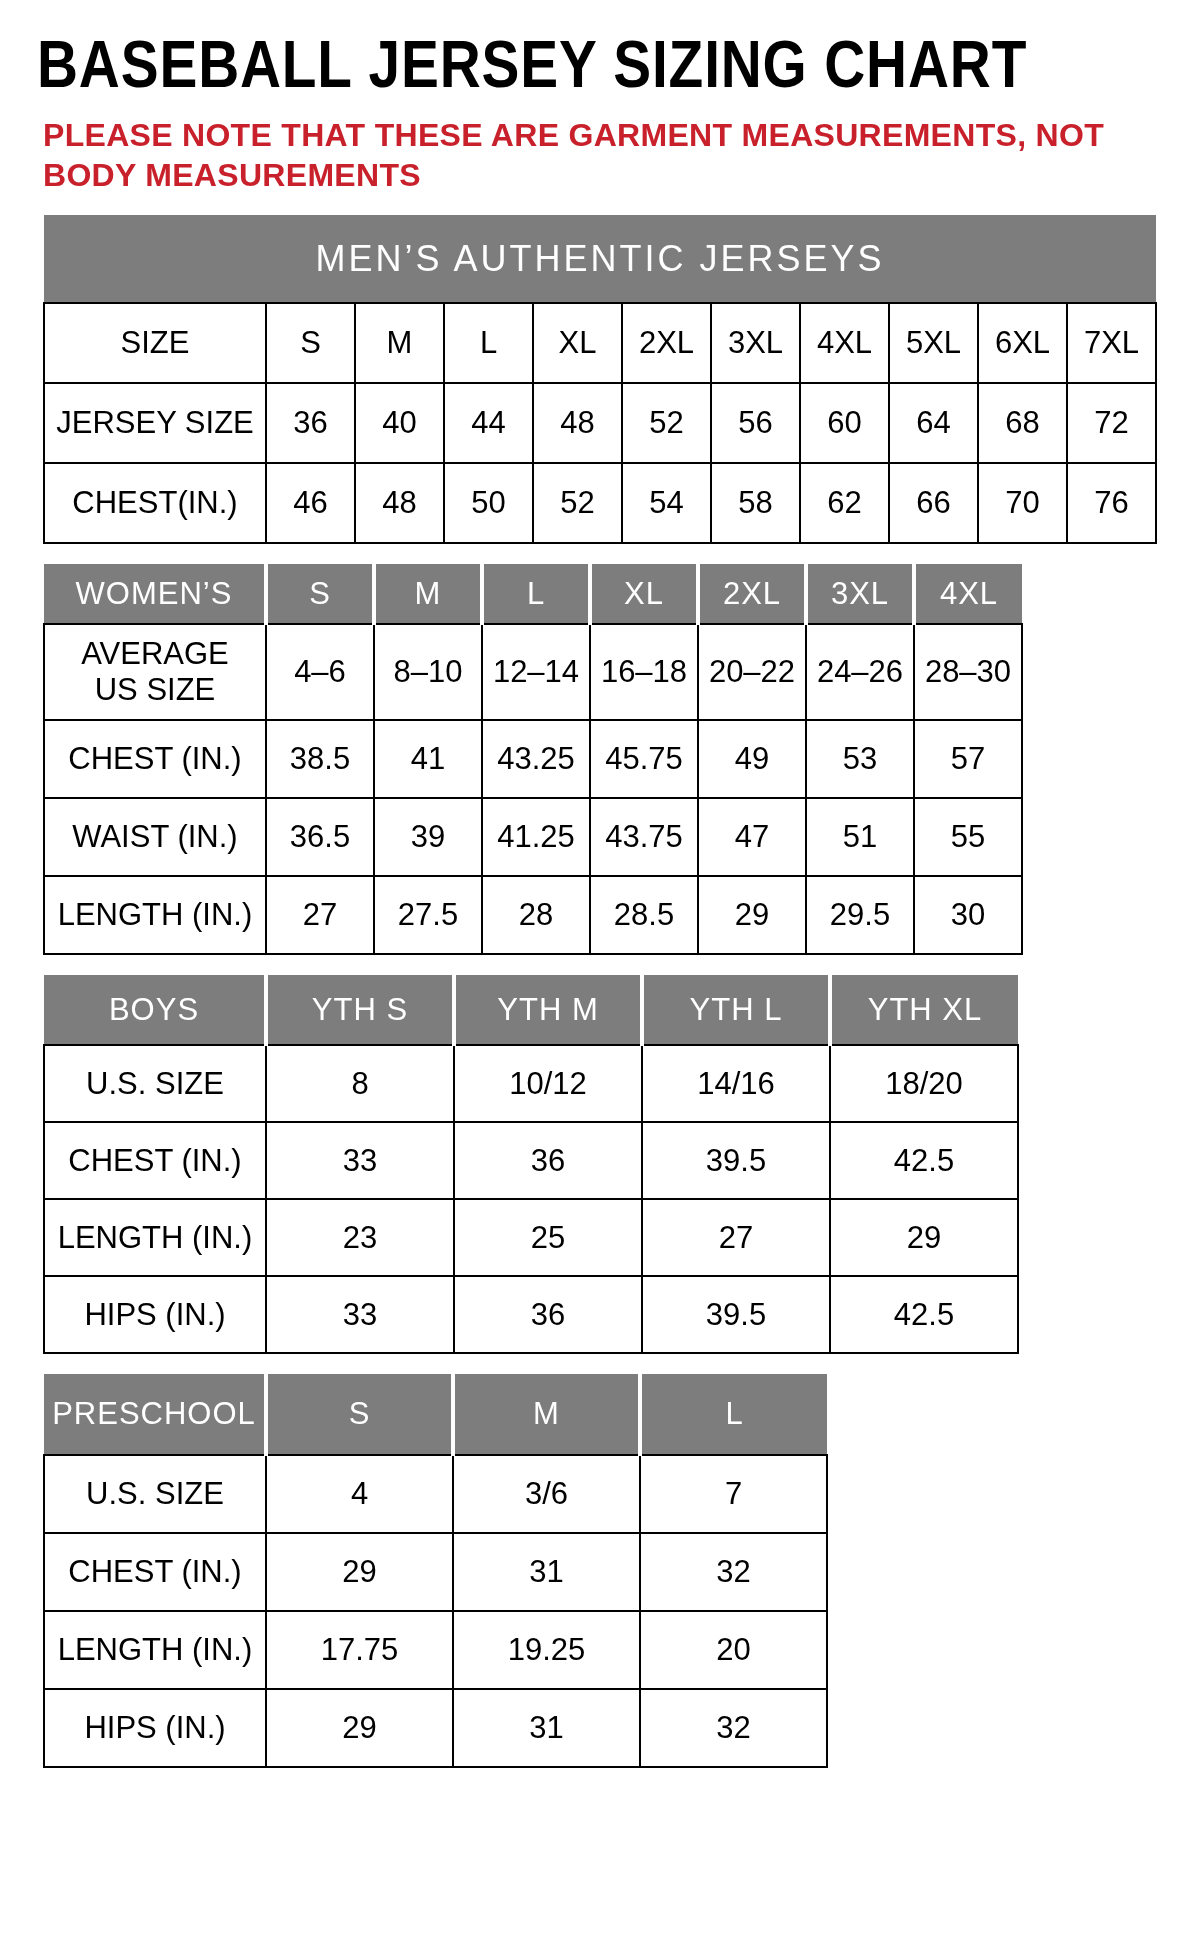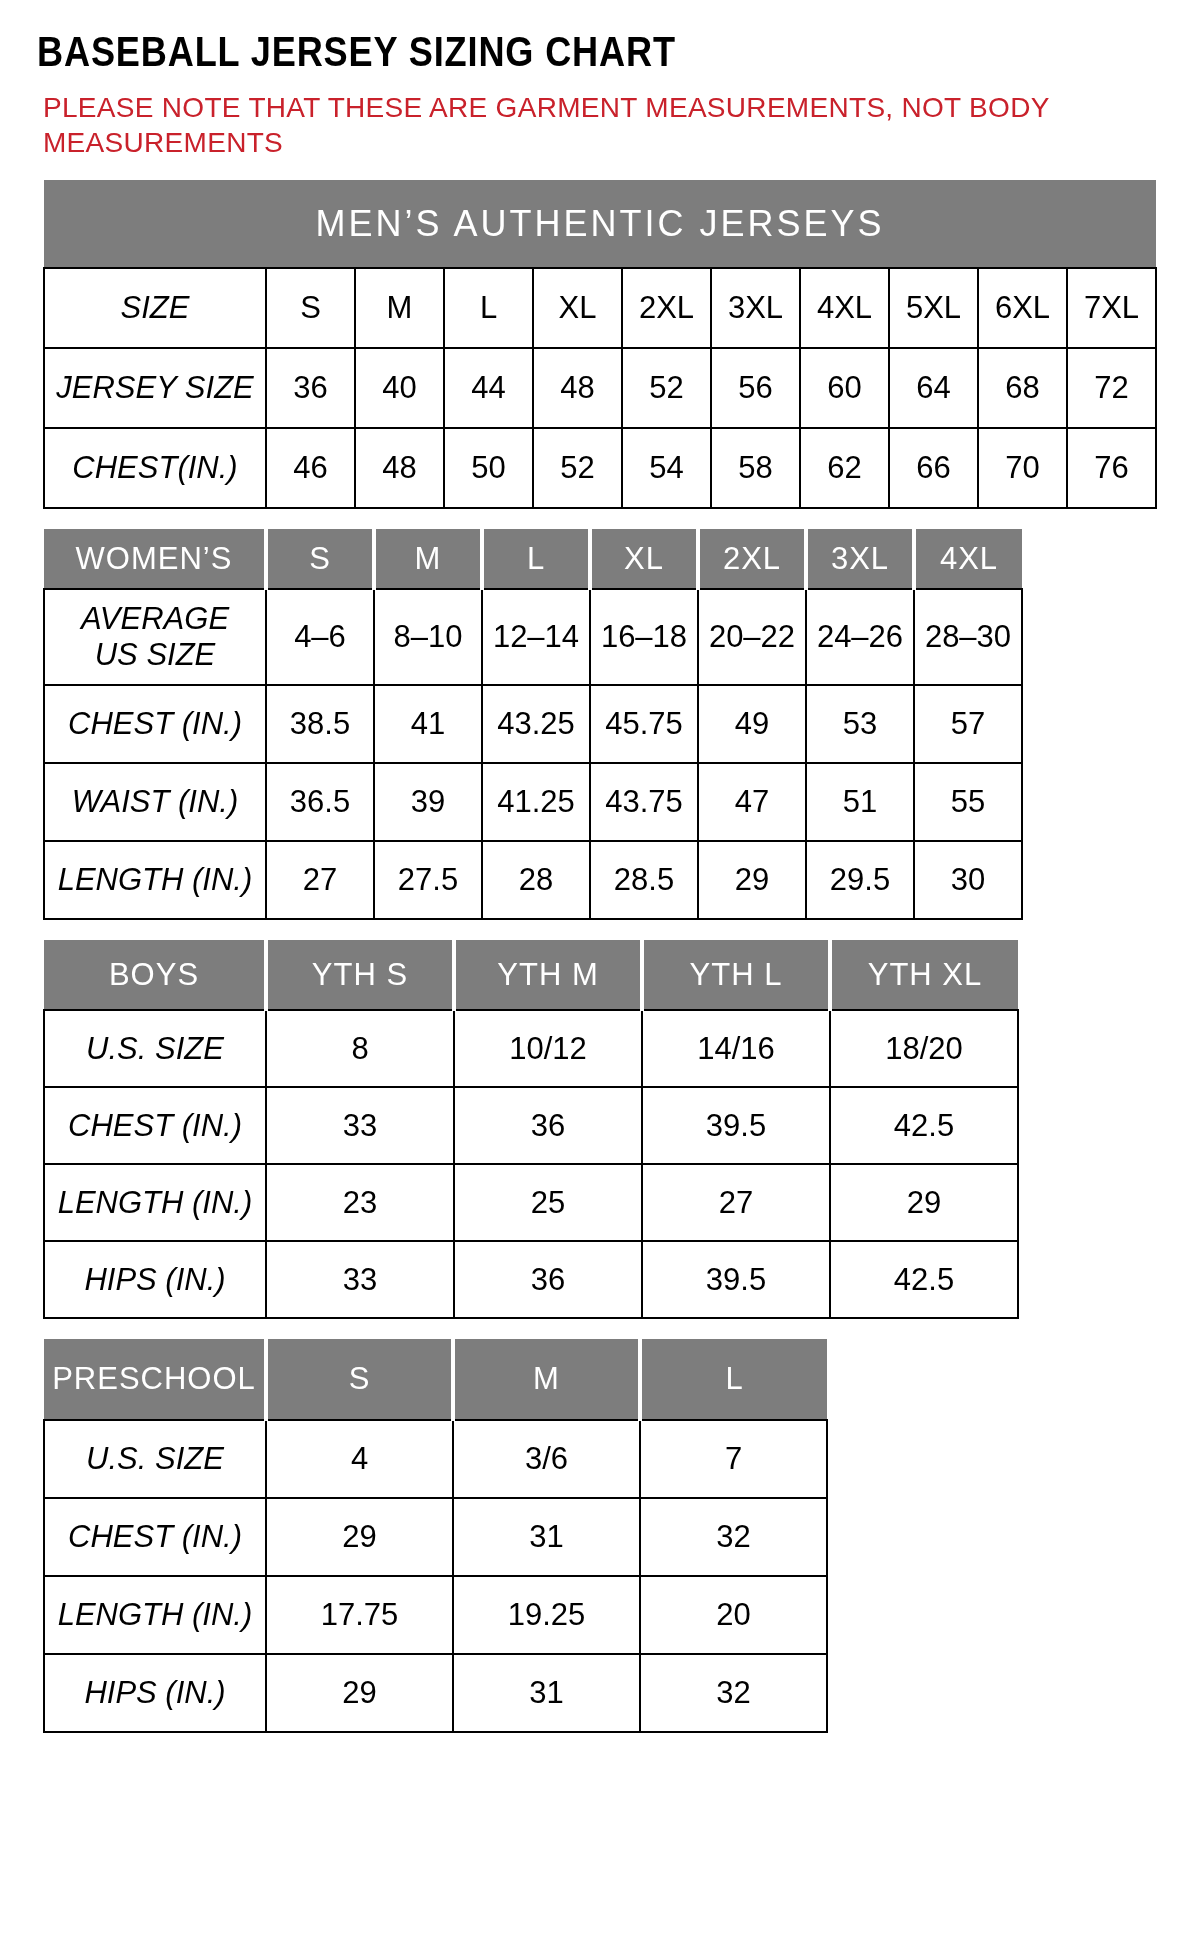--- a/index.html
+++ b/index.html
@@ -8,60 +8,61 @@
     width: 1200px;
     height: 1942px;
     background: #ffffff;
     font-family: "Liberation Sans", sans-serif;
     overflow: hidden;
   }
   .page { padding: 26px 0 0 43px; }
 
   h1.title {
     margin: 4px 0 6px -6px;
-    font-size: 42px;
+    font-size: 66px;
     font-weight: 800;
     color: #000;
     line-height: 1.05;
     white-space: nowrap;
   }
   h1.title .squeeze {
     display: inline-block;
     transform: scaleX(0.86);
     transform-origin: left center;
     letter-spacing: 1px;
   }
 
   p.note {
     margin: 16px 0 0 0;
     width: 1130px;
     color: #c9212b;
-    font-size: 28px;
+    font-size: 32px;
     line-height: 1.25;
     letter-spacing: 0.3px;
+    font-weight: bold;
   }
 
   table.tbl {
     border-collapse: collapse;
     table-layout: fixed;
     margin-top: 20px;
   }
   td {
     text-align: center;
     vertical-align: middle;
     font-size: 31px;
     color: #000;
     padding: 0 2px;
     overflow: hidden;
   }
   td.val, td.lbl {
     border: 2px solid #000;
     background: #fff;
   }
-  td.lbl { white-space: pre-line; font-style: italic; }
+  td.lbl { white-space: pre-line; }
   td.hdr {
     background: #7d7d7d;
     color: #fff;
     border-top: none;
     border-bottom: 2px solid #000;
     border-left: 4px solid #fff;
     border-right: none;
     letter-spacing: 1px;
     font-size: 31px;
   }

